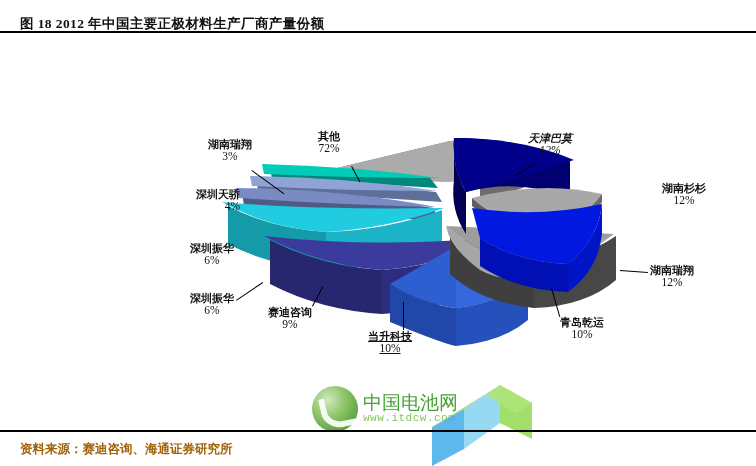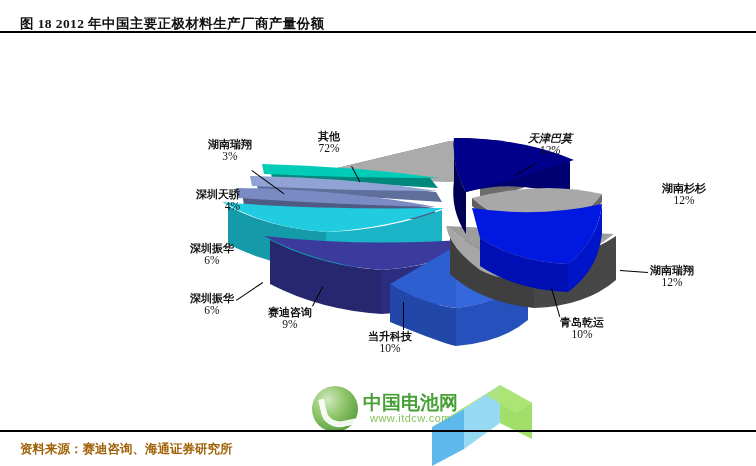--- a/index.html
+++ b/index.html
@@ -57,23 +57,23 @@
     width:46px;height:46px;border-radius:50%;
     background:radial-gradient(circle at 34% 30%, #cfe8c0 0%, #8dc464 38%, #4f9a35 78%, #3d7d28 100%);
     position:relative;flex:0 0 auto;
   }
   .wm-globe::after{
     content:"";position:absolute;left:9px;top:10px;width:27px;height:26px;
     border-left:6px solid #ffffff;border-bottom:6px solid #ffffff;
     border-radius:0 0 0 60%;transform:rotate(-12deg);opacity:.92;
   }
   .wm-txt{margin-left:5px;line-height:1.05;}
-  .wm-cn{font-size:19px;font-weight:bold;color:#3e9b2c;letter-spacing:0px;
+  .wm-cn{font-size:19px;font-weight:normal;color:#3e9b2c;letter-spacing:0px;
          font-family:"Liberation Sans",sans-serif;}
-  .wm-url{font-size:11px;color:#7fbf4f;font-family:Liberation Sans, sans-serif;letter-spacing:.5px;text-align:center;}
+  .wm-url{font-size:11px;color:#7fbf4f;font-family:Liberation Mono, monospace;letter-spacing:.5px;}
 
   .wm-cube{position:absolute;left:424px;top:371px;width:118px;height:95px;opacity:.9;}
 
   .wm-right{position:absolute;left:520px;top:373px;width:236px;height:86px;}
   .wm-right-cn{
     font-size:40px;font-weight:bold;color:#2f7fd6;letter-spacing:2px;
     font-family:"Liberation Sans",sans-serif;line-height:1.0;
   }
   .wm-right-rule{width:228px;height:2px;background:#49a23e;margin:2px 0 1px 2px;}
   .wm-right-url{
@@ -190,21 +190,21 @@
       <span class="pct">6%</span>
     </div>
     <div class="leader" style="left:236px;top:252px;width:32px;transform:rotate(-34deg);"></div>
 
     <div class="lbl" style="left:268px;top:258px;">
       <span>赛迪咨询</span>
       <span class="pct">9%</span>
     </div>
     <div class="leader" style="left:312px;top:258px;width:22px;transform:rotate(-62deg);"></div>
 
-    <div class="lbl" style="left:368px;top:282px;">
+    <div class="lbl" style="left:368px;top:282px;text-decoration:underline;">
       <span>当升科技</span>
       <span class="pct">10%</span>
     </div>
     <div class="leader" style="left:404px;top:254px;width:28px;transform:rotate(90deg);"></div>
 
     <div class="lbl" style="left:560px;top:268px;">
       <span>青岛乾运</span>
       <span class="pct">10%</span>
     </div>
     <div class="leader" style="left:552px;top:240px;width:30px;transform:rotate(74deg);"></div>

